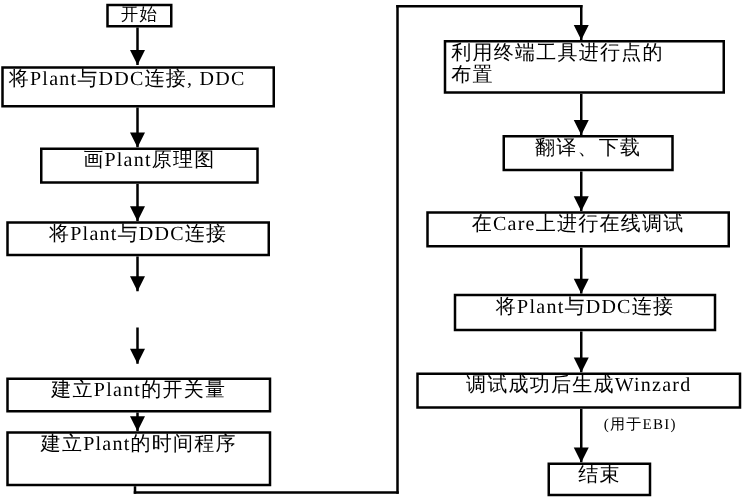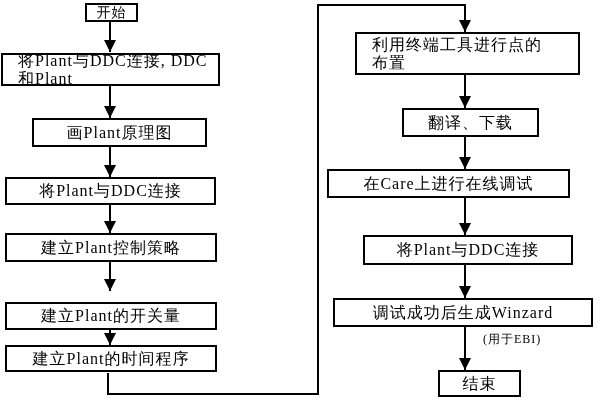--- a/index.html
+++ b/index.html
@@ -16,31 +16,30 @@
     color: #000000;
     overflow: hidden;
   }
   .node {
     position: absolute;
     box-sizing: border-box;
     border: 2px solid #000000;
     background: #ffffff;
     display: flex;
     flex-direction: column;
-    justify-content: center;
     align-items: center;
     font-size: 16px;
     line-height: 1.12;
     letter-spacing: 1px;
     white-space: nowrap;
     z-index: 2;
   }
   .node.align-left {
     align-items: flex-start;
-    padding-left: 15px;
+    padding-left: 4px;
   }
   .node .line { display: block; }
   .small-node { font-size: 14px; }
   .varrow {
     position: absolute;
     width: 2px;
     background: #000000;
     z-index: 1;
   }
   .varrow::after {
@@ -78,53 +77,49 @@
 <body>
 
 <div class="canvas">
 
   <div class="node small-node" style="left:85px; top:3px; width:53px; height:19px;">
     <span class="line">开始</span>
   </div>
 
   <div class="node align-left" style="left:1px; top:53px; width:219px; height:33px;">
     <span class="line">将Plant与DDC连接, DDC</span>
-    <span class="line">和Plant</span>
   </div>
 
   <div class="node" style="left:32px; top:118px; width:175px; height:29px;">
     <span class="line">画Plant原理图</span>
   </div>
 
   <div class="node" style="left:5px; top:177px; width:211px; height:28px;">
     <span class="line">将Plant与DDC连接</span>
   </div>
 
-  <div class="node" style="left:5px; top:233px; width:212px; height:29px;">
-    <span class="line">建立Plant控制策略</span>
-  </div>
 
   <div class="node" style="left:5px; top:291px; width:212px; height:28px;margin-top:11px;">
     <span class="line">建立Plant的开关量</span>
   </div>
 
-  <div class="node" style="left:5px; top:345px; width:212px; height:27px;">
+  <div class="node" style="left:5px; top:345px; width:212px; height:44px;">
     <span class="line">建立Plant的时间程序</span>
   </div>
 
   <div class="node align-left" style="left:355px; top:32px; width:225px; height:43px;">
     <span class="line">利用终端工具进行点的</span>
     <span class="line">布置</span>
   </div>
 
   <div class="node" style="left:402px; top:108px; width:137px; height:29px;">
     <span class="line">翻译、下载</span>
   </div>
 
-  <div class="node" style="left:327px; top:169px; width:243px; height:29px;font-family:Liberation Serif, serif;">
+  <div class="node" style="left:341px; top:169px; width:243px; height:29px;font-family:Liberation Serif, serif;">
     <span class="line">在Care上进行在线调试</span>
   </div>
 
   <div class="node" style="left:363px; top:235px; width:210px; height:30px;">
     <span class="line">将Plant与DDC连接</span>
   </div>
 
   <div class="node" style="left:333px; top:298px; width:260px; height:29px;">
     <span class="line">调试成功后生成Winzard</span>
   </div>

